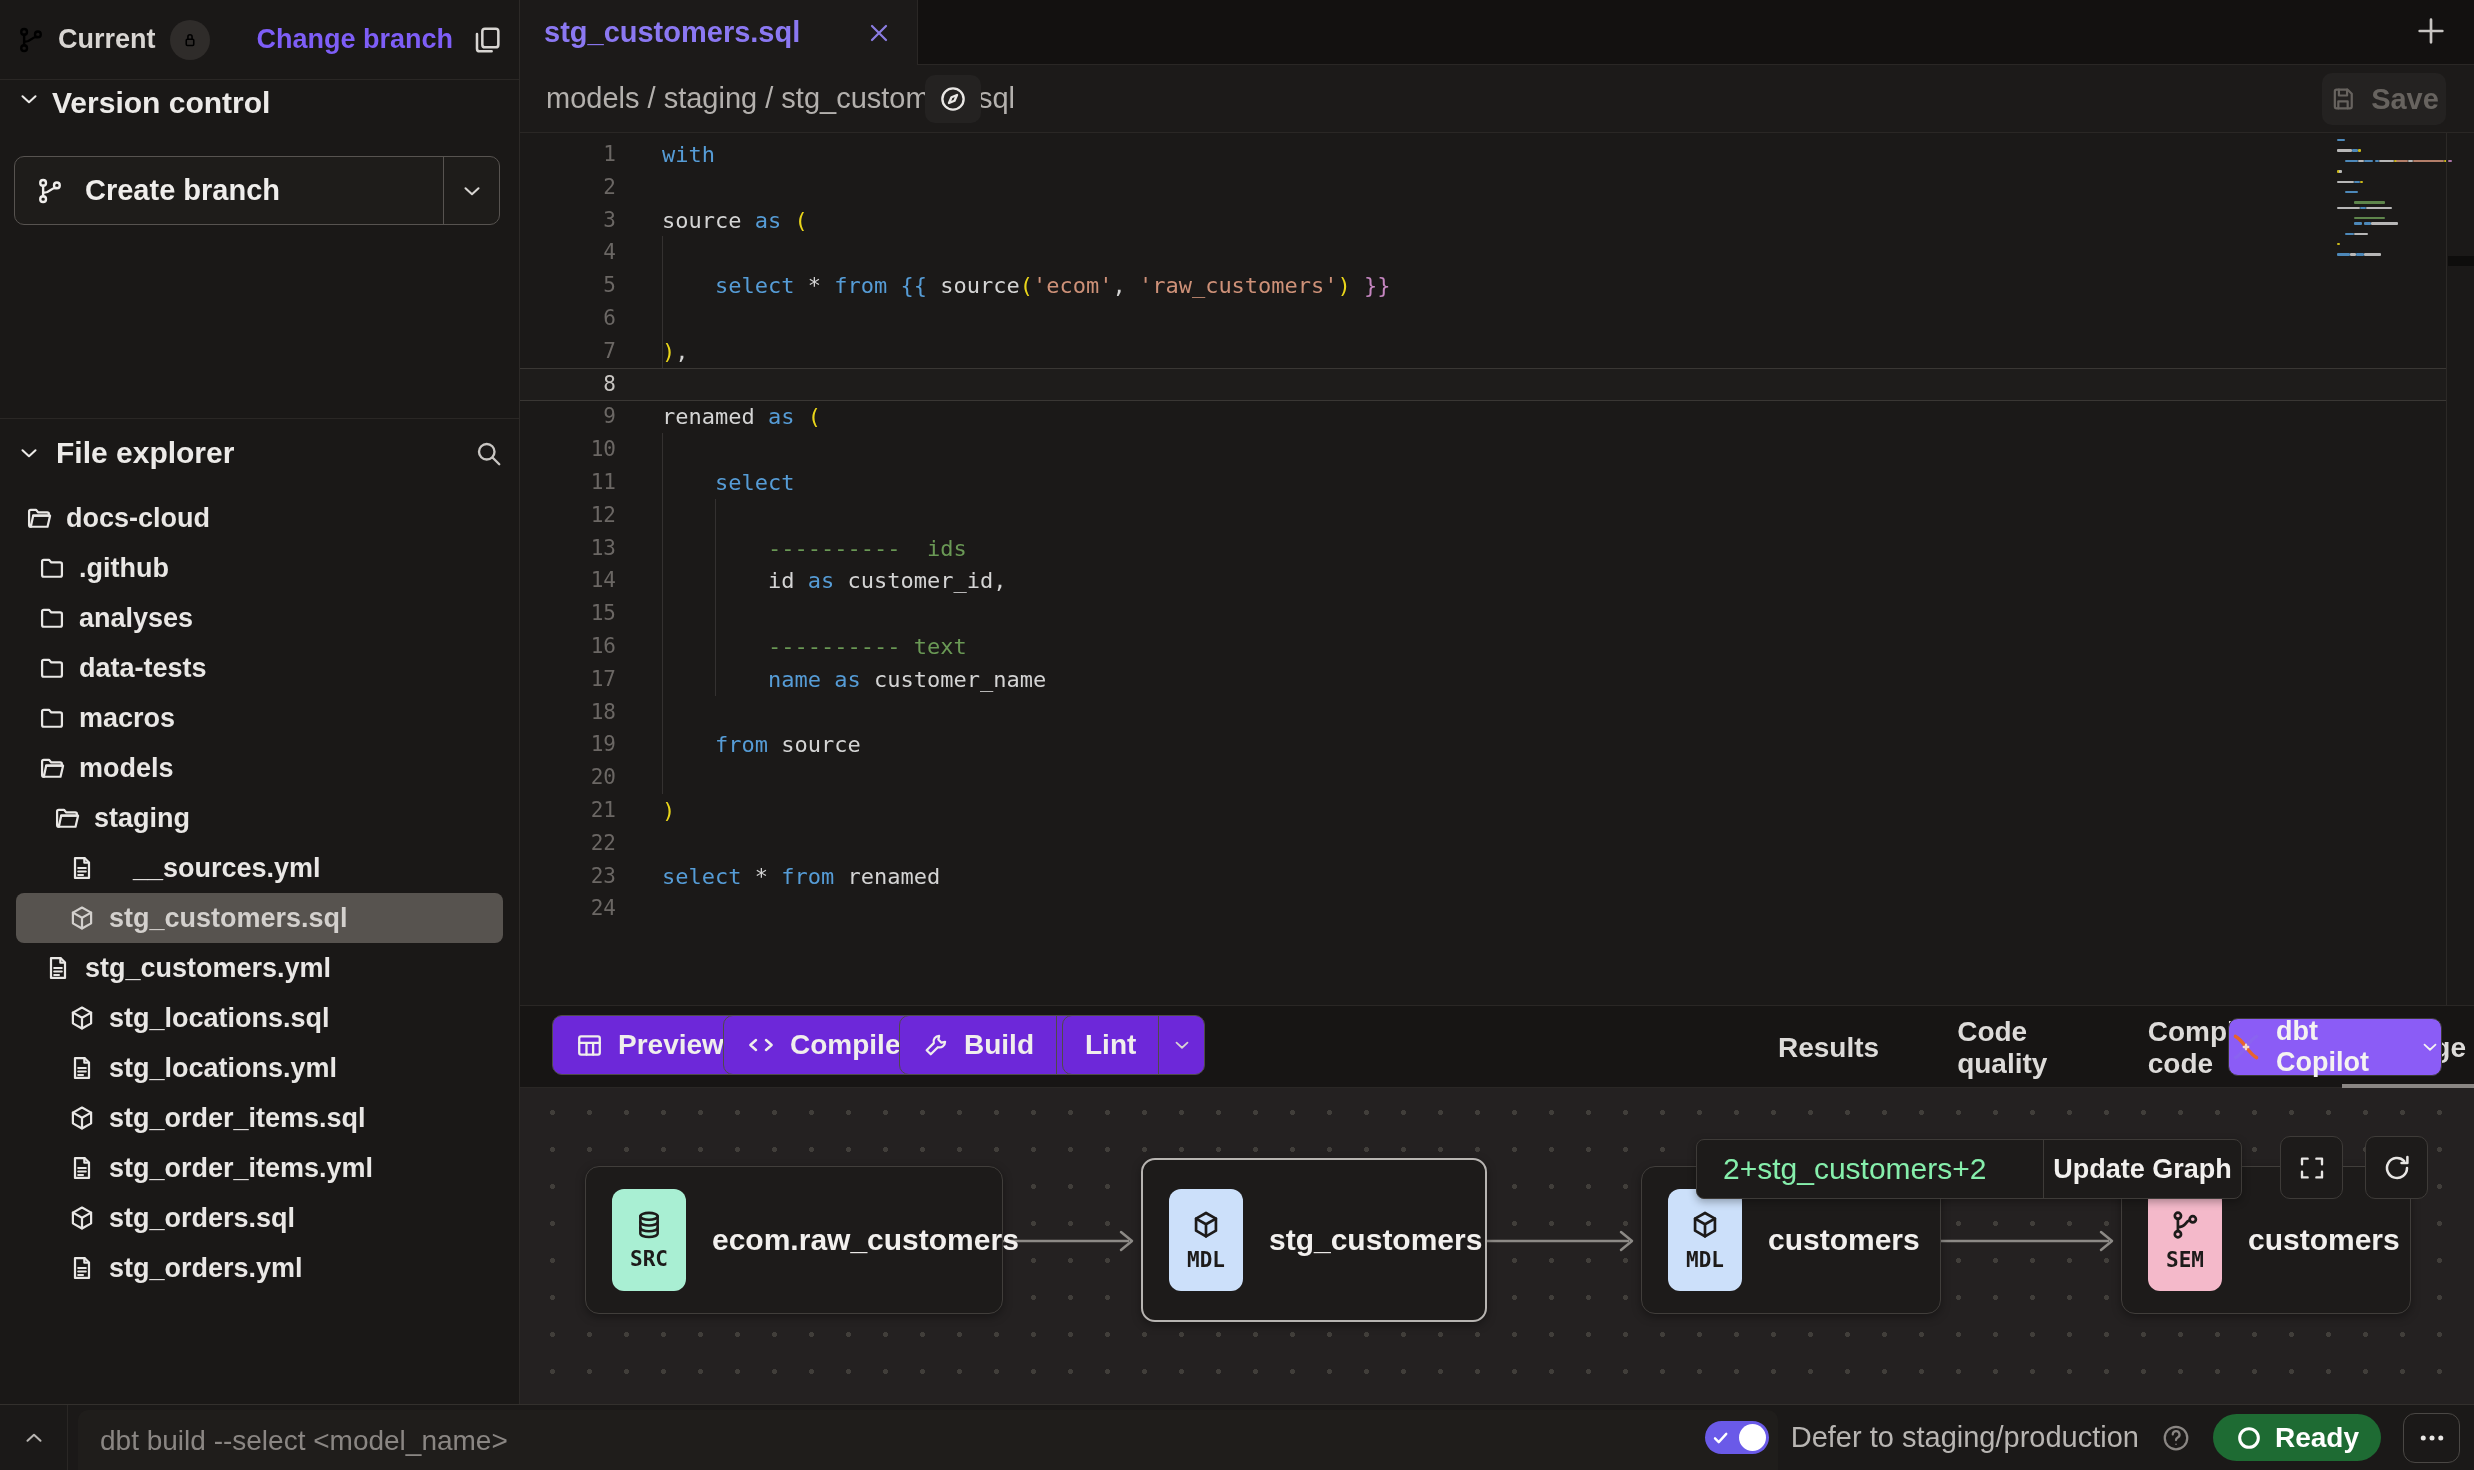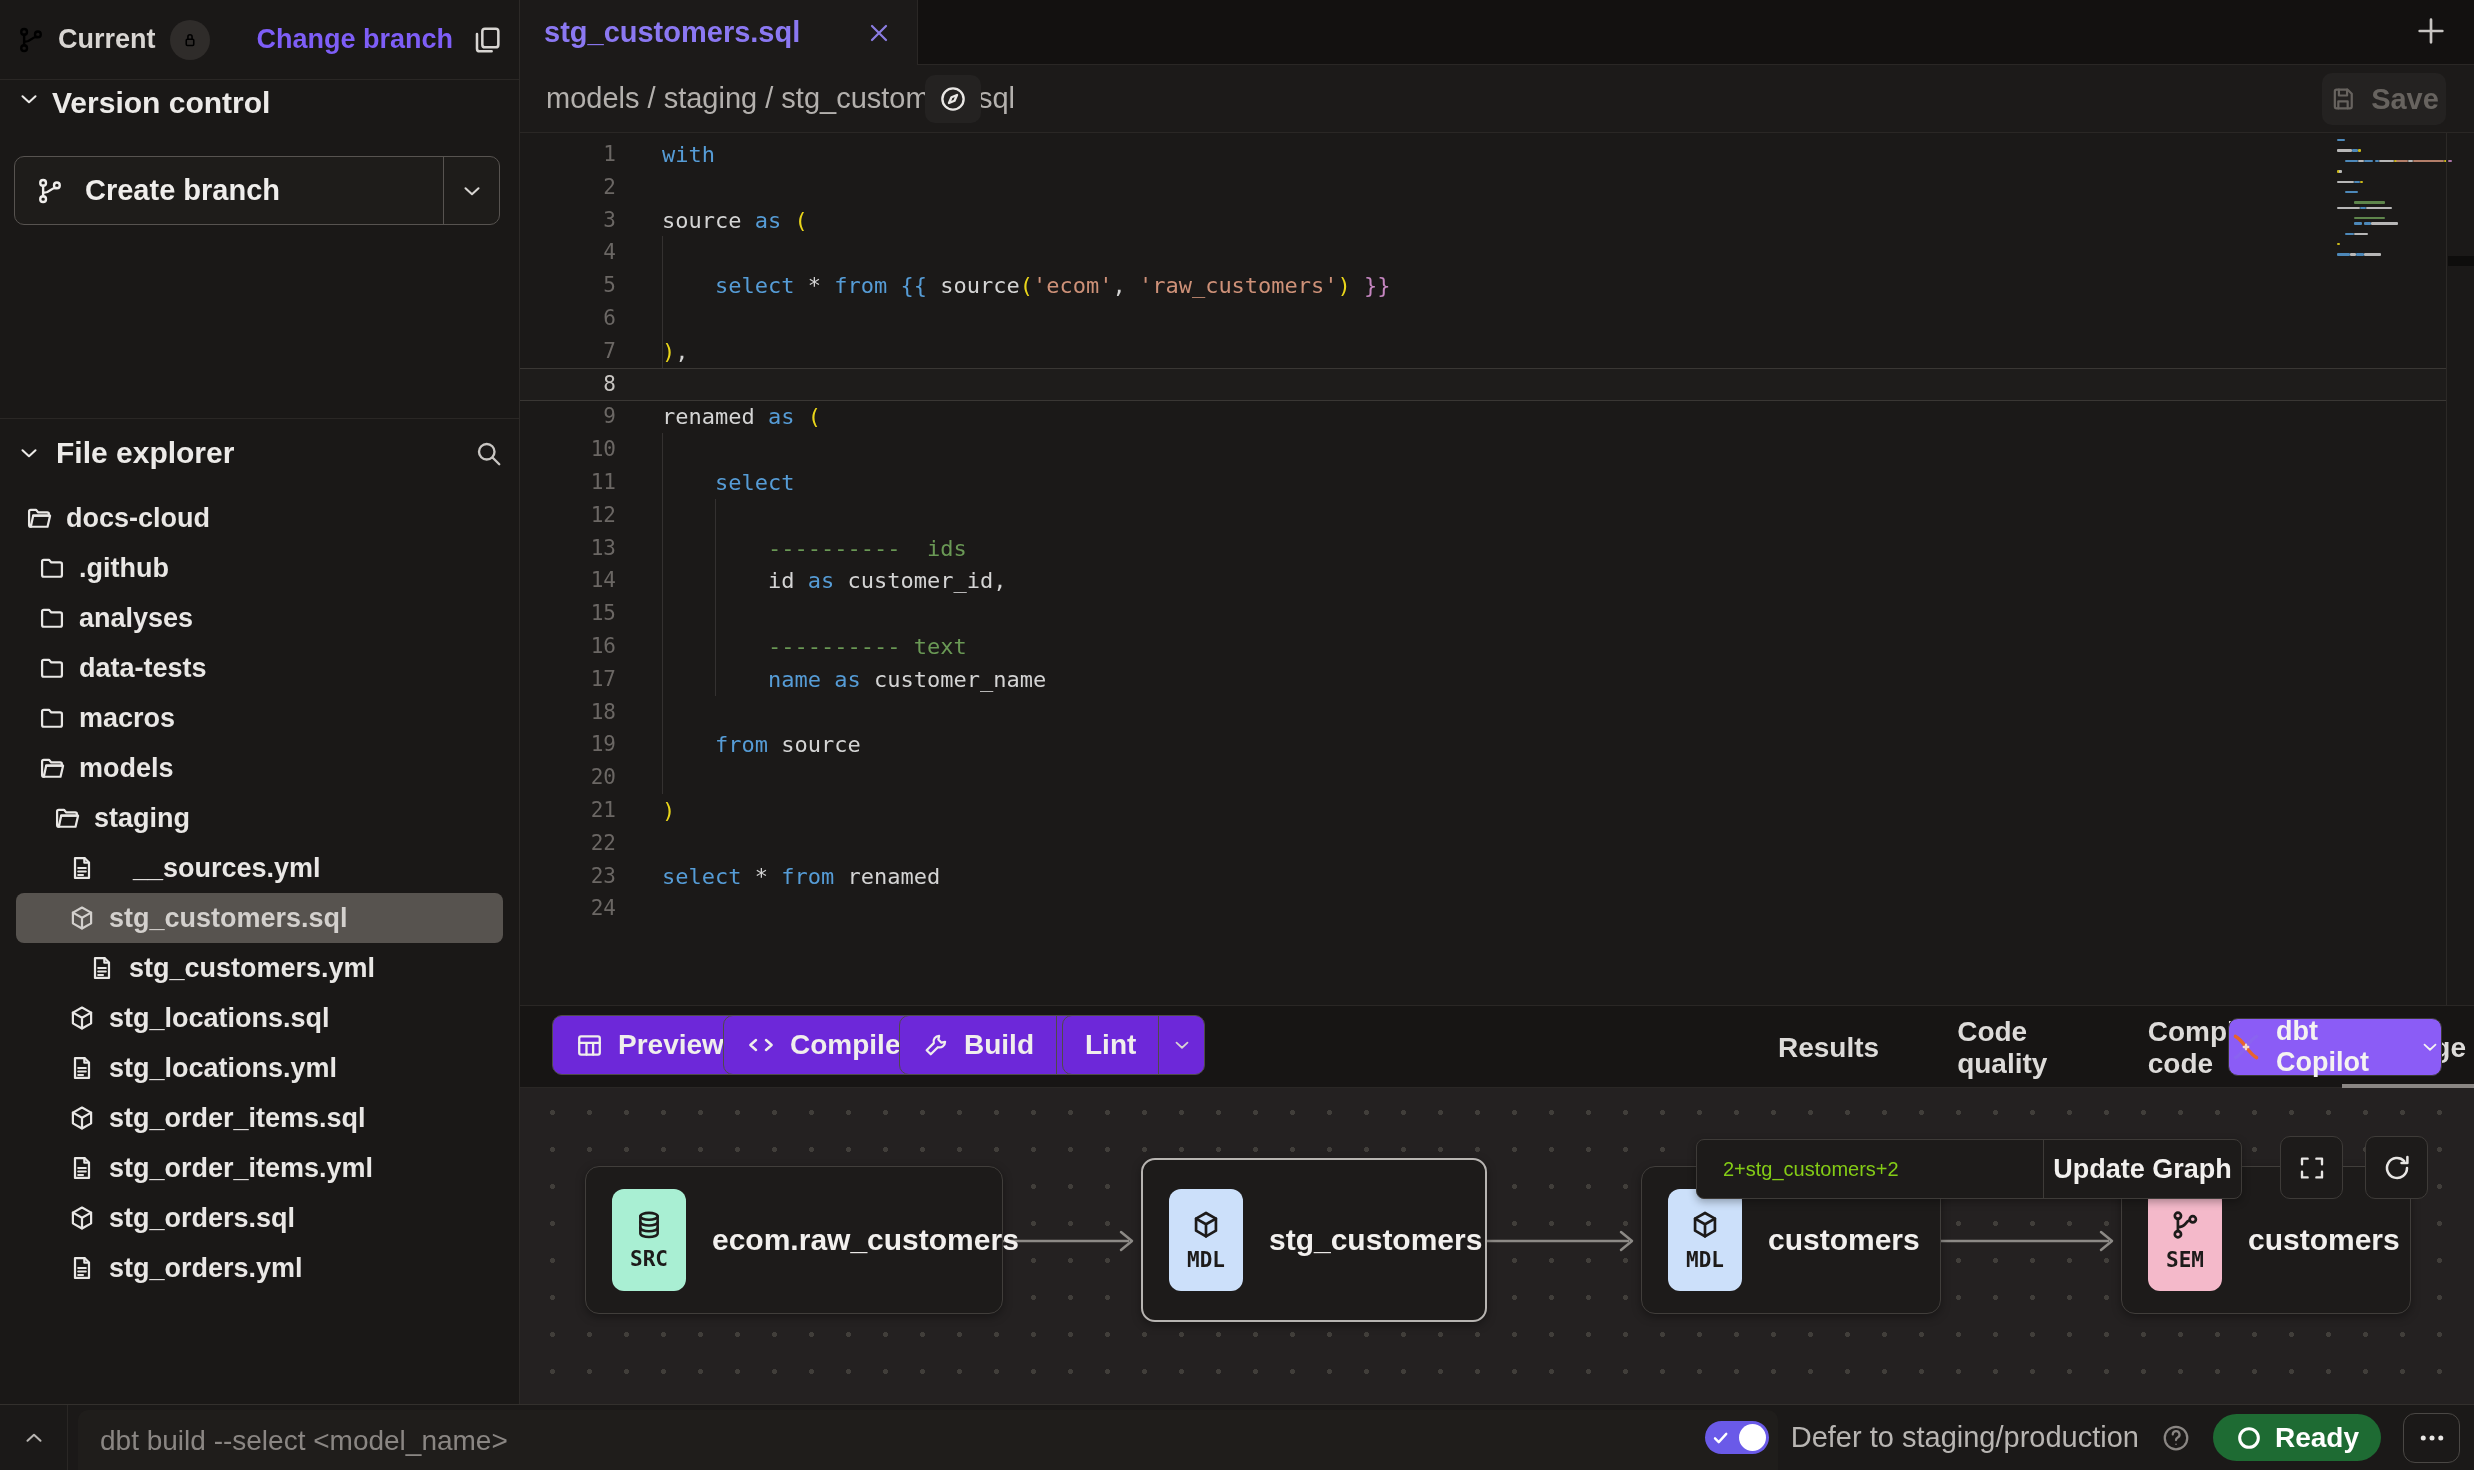--- a/index.html
+++ b/index.html
@@ -103,21 +103,21 @@
   .ln-node .badge .btxt { font-size:21px; font-weight:700; font-family:"DejaVu Sans Mono", monospace; }
   .ln-node .ntitle { color:#f2f0ee; font-size:30px; font-weight:600; white-space:nowrap; }
   .node-0 { left:65px; top:78px; width:418px; height:148px; }
   .node-1 { left:621px; top:70px; width:346px; height:164px; }
   .node-2 { left:1121px; top:78px; width:300px; height:148px; }
   .node-3 { left:1601px; top:78px; width:290px; height:148px; }
   .edge { position:absolute; color:#8d8a86; }
   #graph-ctl { position:absolute; left:1176px; top:51px; width:546px; height:60px; background:#1d1b1a;
     border:1.5px solid #3e3b38; border-radius:8px; display:flex; box-shadow:0 3px 8px rgba(0,0,0,.3); }
   #graph-sel { flex:0 0 346px; display:flex; align-items:center; padding-left:26px;
-    color:#84cc16; font-size:20px; }
+    color:#86efac; font-size:30px; }
   #graph-update { flex:1; border-left:1.5px solid #3e3b38; display:flex; align-items:center; justify-content:center;
     color:#f2f0ee; font-size:27px; font-weight:600; cursor:pointer; }
   .gbtn { position:absolute; top:48px; width:63px; height:63px; background:#1d1b1a; border:1.5px solid #3e3b38;
     border-radius:10px; display:flex; align-items:center; justify-content:center; color:#e8e6e4; cursor:pointer; }
   #btn-fullscreen { left:1760px; } #btn-refresh { left:1845px; }
 
   
   #statusbar { position:absolute; left:0; top:1404px; width:2474px; height:66px; background:#1b1918;
     border-top:1px solid #33302d; }
   #sb-collapse { position:absolute; left:0; top:0; width:68px; height:100%; border-right:1px solid #2a2725;
@@ -284,21 +284,21 @@
         </div>
         <div class="fe-row selected" style="padding-left: 52px;">
           <span class="ficon">
             <svg width="28" height="28" viewBox="0 0 24 24" fill="none" stroke="currentColor" stroke-width="1.9" stroke-linecap="round" stroke-linejoin="round">
               <path d="M12 3l7.8 4.4v9.2L12 21l-7.8-4.4V7.4z"></path>
               <path d="M12 11.8L19.8 7.4M12 11.8L4.2 7.4M12 11.8V21"></path>
             </svg>
           </span>
           <span>stg_customers.sql</span>
         </div>
-        <div class="fe-row" style="padding-left: 88px;">
+        <div class="fe-row" style="padding-left: 44px;">
           <span class="ficon">
             <svg width="28" height="28" viewBox="0 0 24 24" fill="none" stroke="currentColor" stroke-width="1.9" stroke-linecap="round" stroke-linejoin="round">
               <path d="M6 3.5h8.2L18 7.3V20.5H6z"></path>
               <path d="M14 3.5v4h4"></path>
               <path d="M8.8 12h6.4M8.8 15h6.4M8.8 18h4"></path>
             </svg>
           </span>
           <span>stg_customers.yml</span>
         </div>
         <div class="fe-row" style="padding-left: 68px;">

